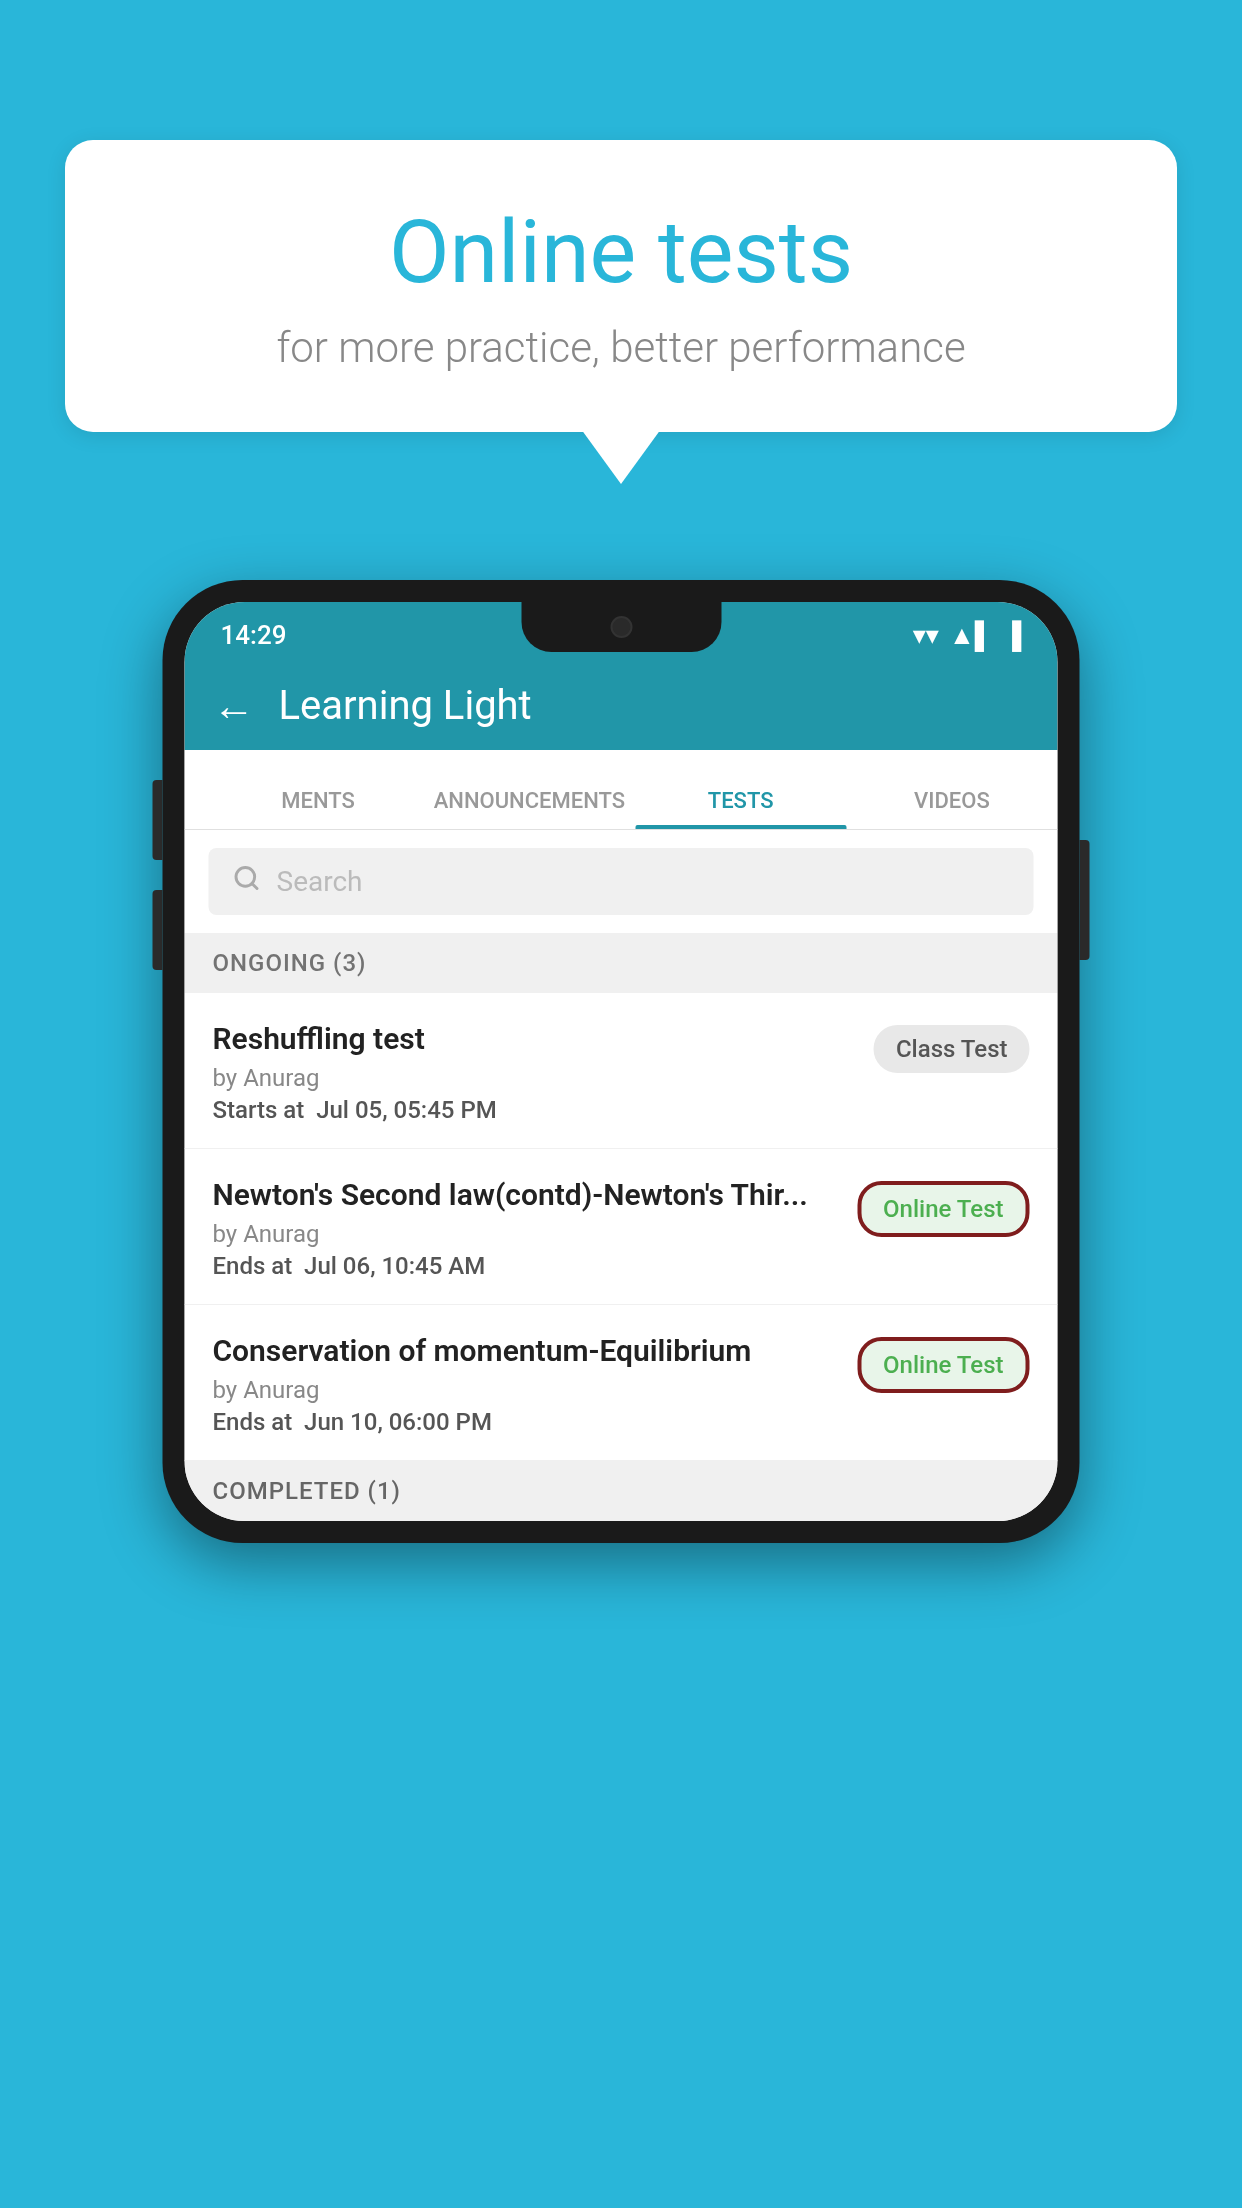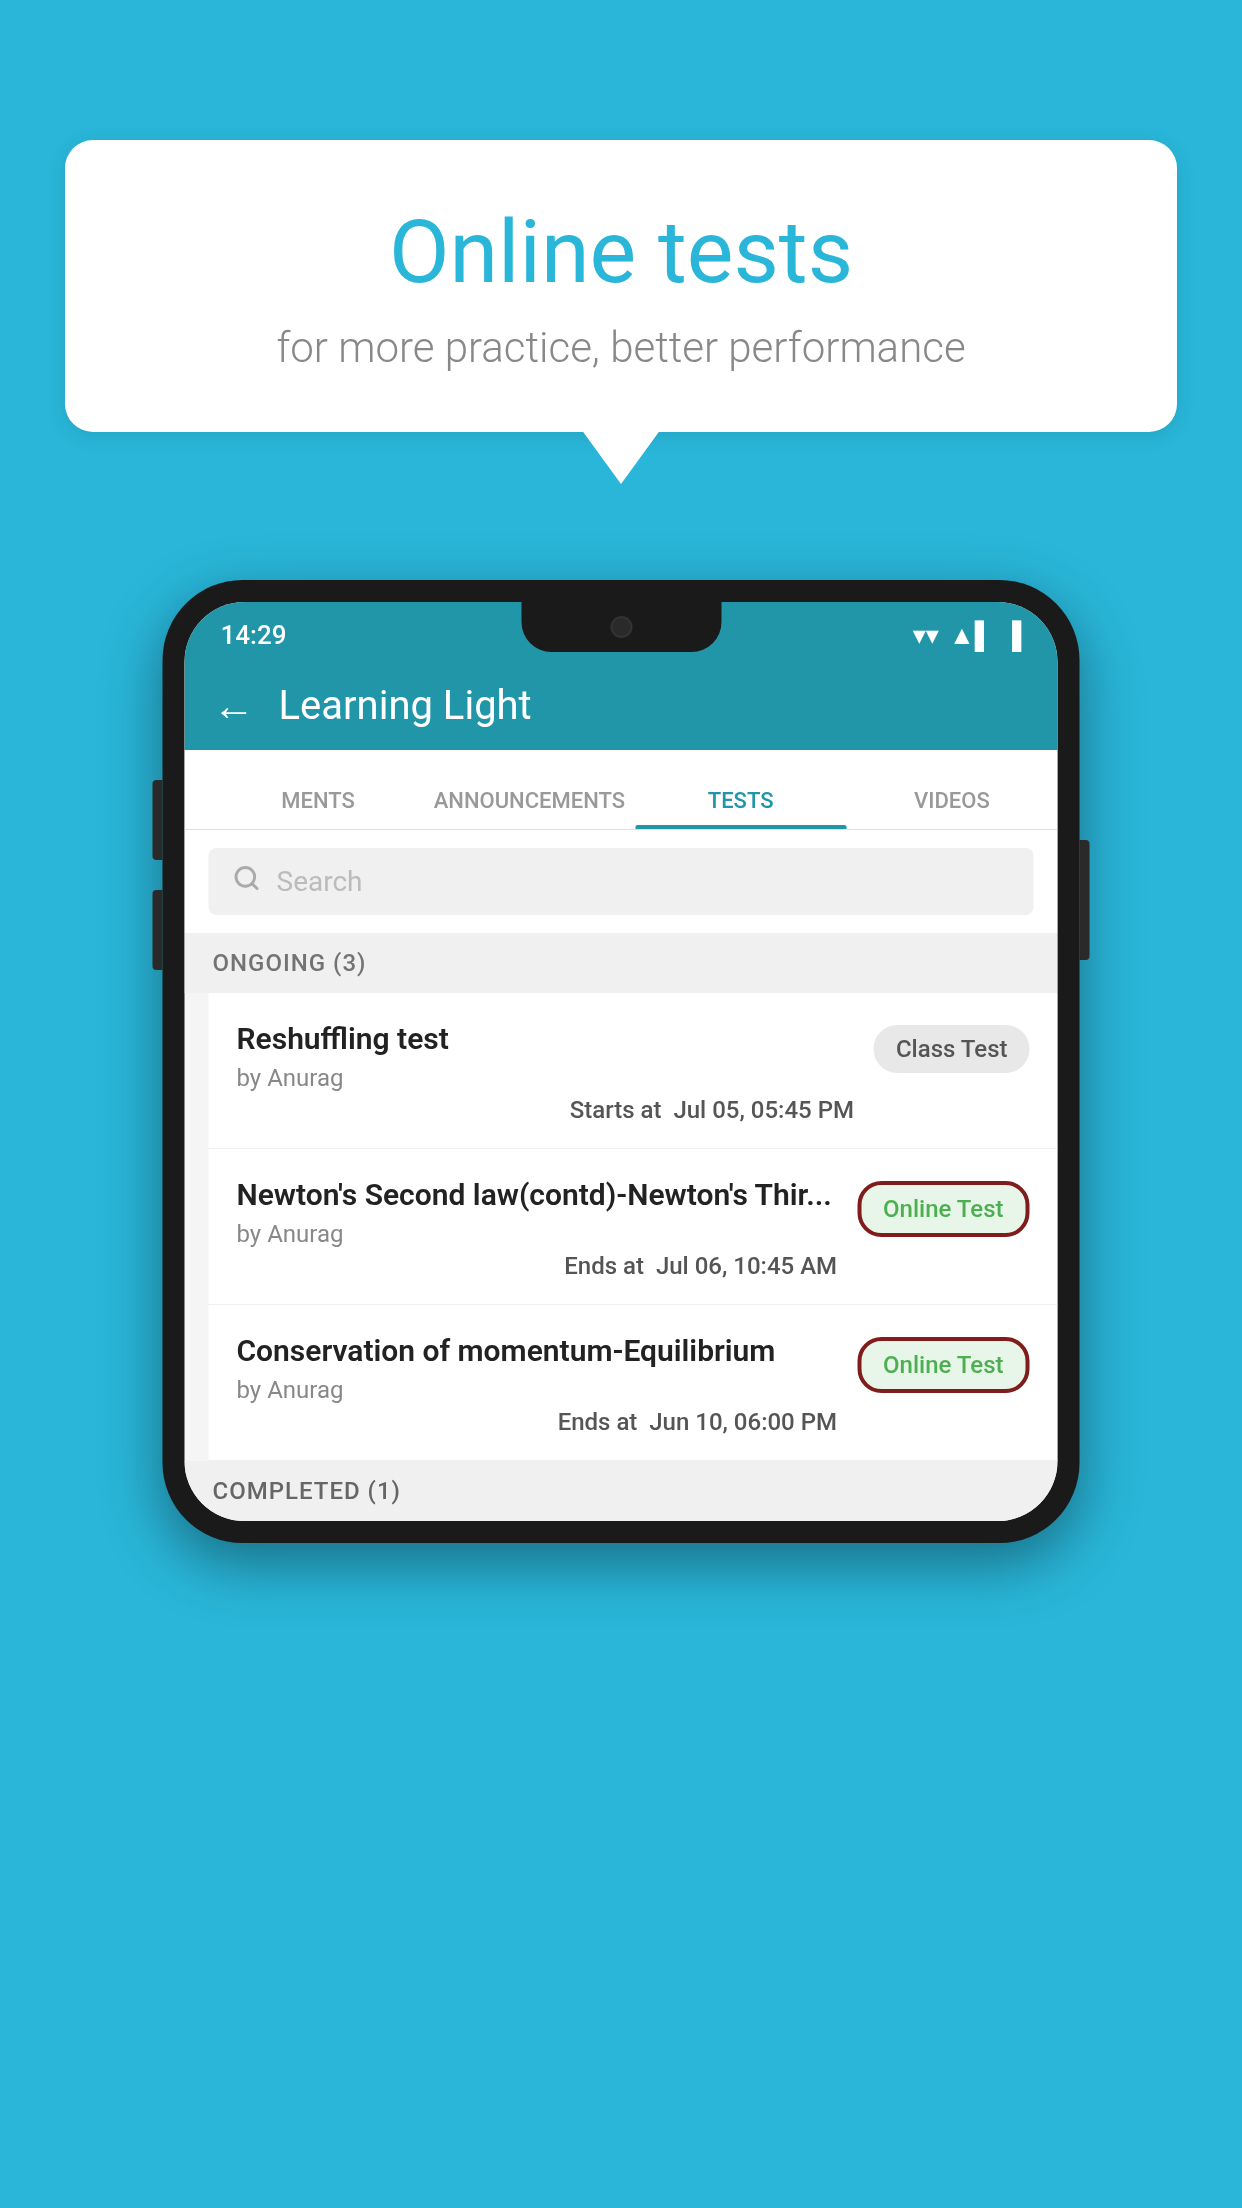--- a/index.html
+++ b/index.html
@@ -256,21 +256,20 @@
     .section-label {
       color: #737373;
       font-size: 24px;
       font-weight: 500;
       letter-spacing: 1px;
     }
 
     
     .test-list {
       background: white;
-      margin-left: 24px;
     }
 
     .test-item {
       padding: 28px 28px 24px;
       border-bottom: 1px solid #f0f0f0;
       display: flex;
       justify-content: space-between;
       align-items: flex-start;
     }
 
@@ -288,21 +287,20 @@
 
     .test-by {
       font-size: 24px;
       color: #888;
       margin-bottom: 4px;
     }
 
     .test-time {
       font-size: 24px;
       color: #888;
-      text-align: right;
     }
 
     .test-time span {
       font-weight: 500;
       color: #555;
     }
 
     .test-badge {
       border-radius: 24px;
       padding: 10px 22px;

